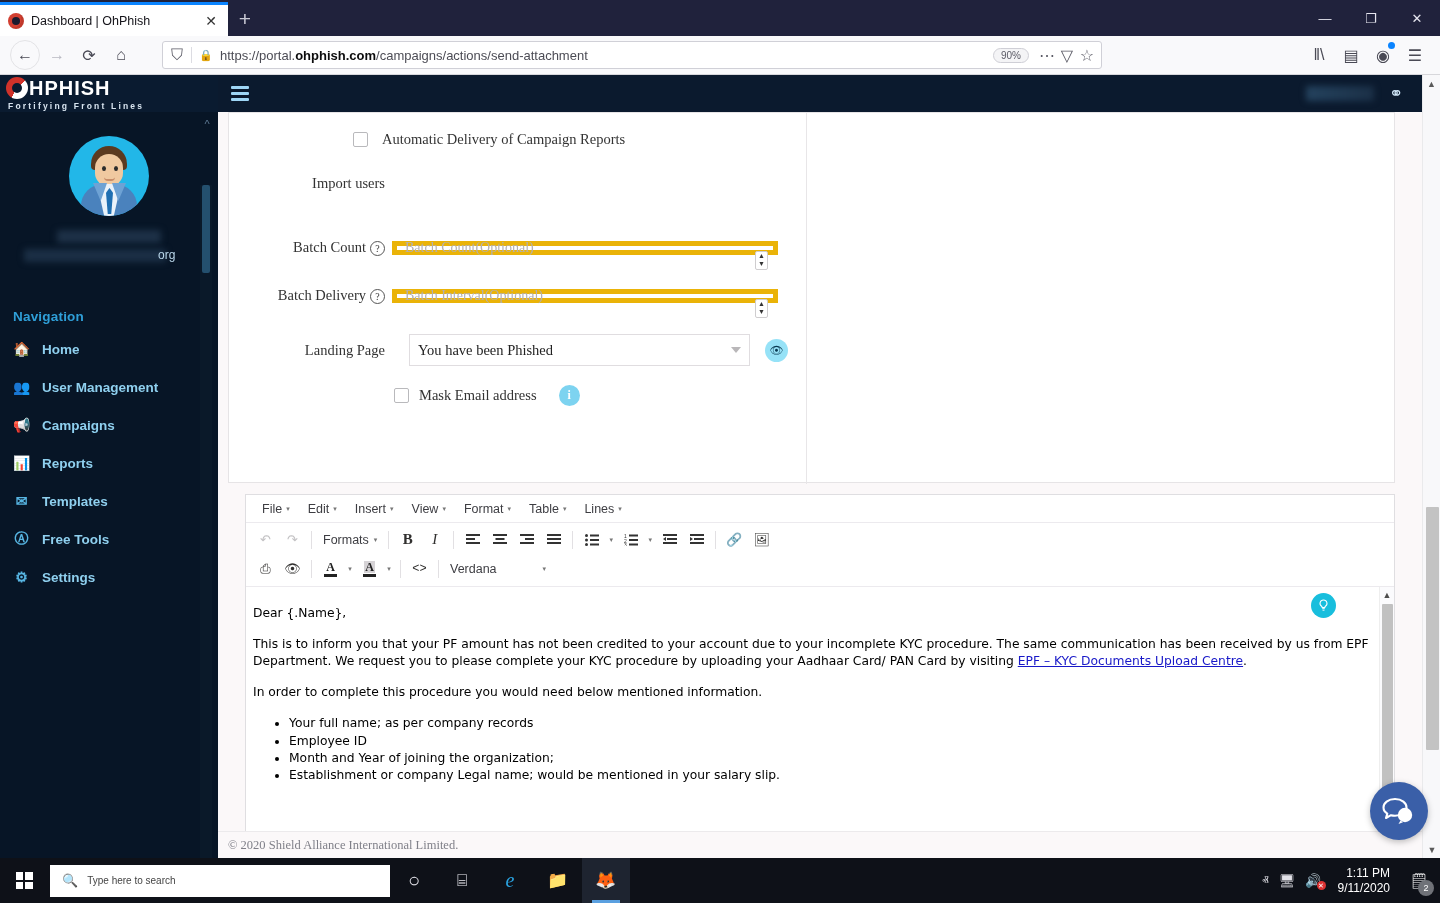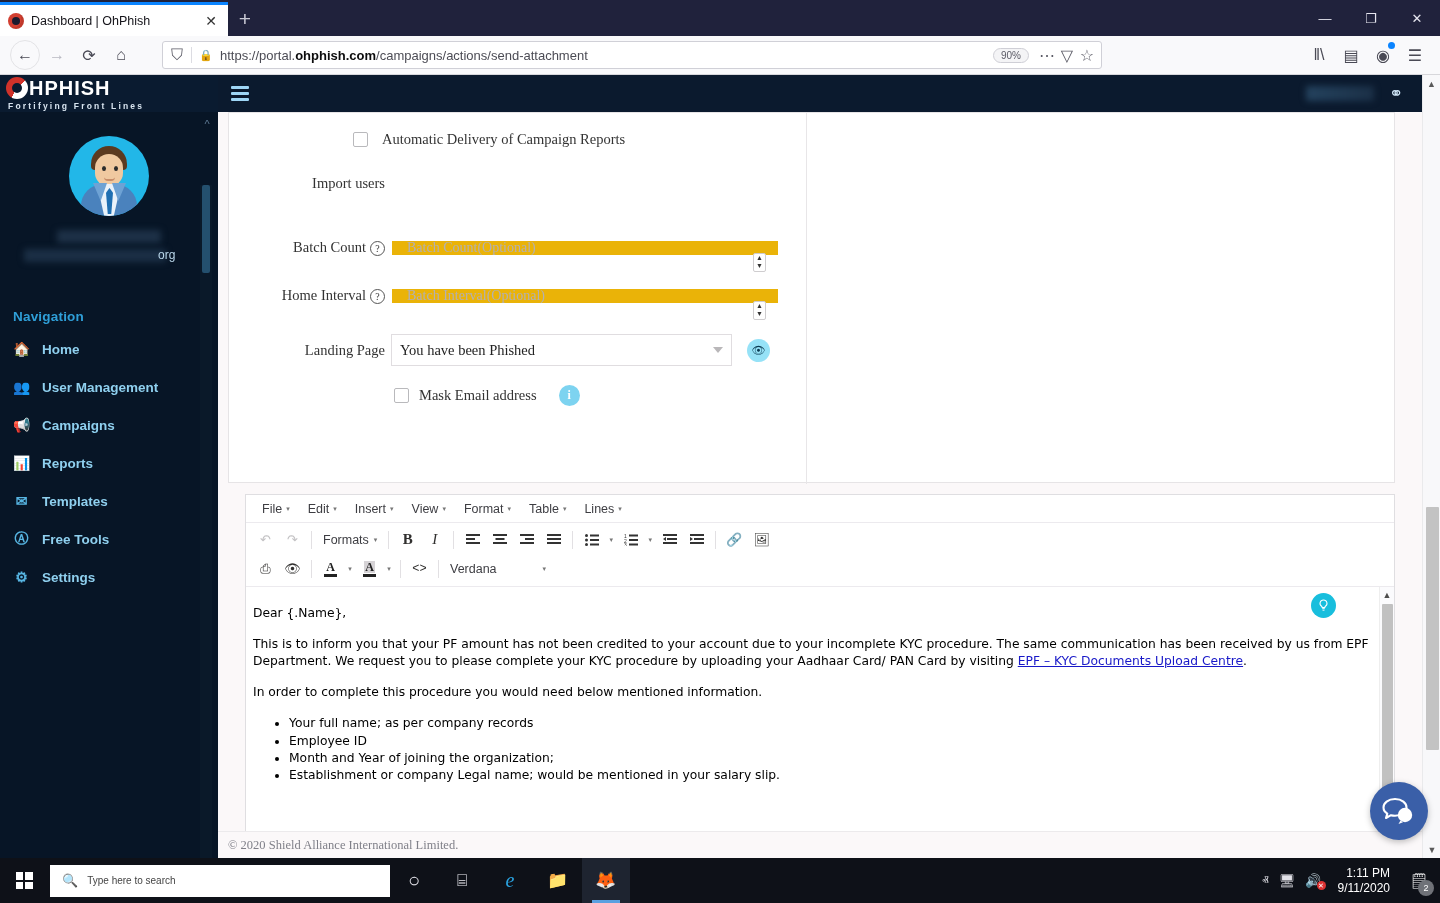--- a/index.html
+++ b/index.html
@@ -223,21 +223,21 @@
     width: 15px; height: 15px; border: 1px solid #b9b9bc; background: #fff;
     border-radius: 2px; flex: 0 0 15px;
   }
   .qmark {
     display: inline-flex; width: 15px; height: 15px; border: 1px solid #555;
     border-radius: 50%; align-items: center; justify-content: center;
     font-size: 10px; font-family: "Liberation Serif", serif; color: #333;
     margin-left: 4px; vertical-align: middle;
   }
   .inp {
-    height: 14px; border: 7px solid #eab308; background: #fff;
+    height: 14px; border: 5px solid #eab308; background: #fff;
     display: flex; align-items: center; padding: 0 8px;
     font-family: "Liberation Serif", serif; font-size: 14px; color: #b3b0b3;
   }
   .spinner {
     position: absolute; right: 5px; top: 5px; width: 13px; height: 19px;
     display: flex; flex-direction: column; justify-content: center;
     border: 1px solid #cfcdcf; background: #fff; border-radius: 2px;
   }
   .spinner i { font-size: 7px; line-height: 8px; text-align: center; color: #333; }
   .select-source {
@@ -572,34 +572,34 @@
           <span>Batch Count(Optional)</span>
           <span class="spinner">
             <i>▲</i>
             <i>▼</i>
           </span>
         </span>
       </div>
 
       <div class="frow" style="left:0px; top:174px;">
         <span class="flabel" style="width:156px;">
-          <span>Home Interval</span><span class="qmark">?</span>
+          <span>Batch Delivery</span><span class="qmark">?</span>
         </span>
         <span class="inp" style="width:386px; margin-left:7px; position:relative;">
           <span>Batch Interval(Optional)</span>
           <span class="spinner">
             <i>▲</i>
             <i>▼</i>
           </span>
         </span>
       </div>
 
       <div class="frow" style="left:0px; top:221px;">
         <span class="flabel" style="width:156px;">Landing Page</span>
-        <span class="landing" style="width:341px; margin-left:6px;">
+        <span class="landing" style="width:341px; margin-left:24px;">
           <span>You have been Phished</span>
           <span class="caret"></span>
         </span>
         <span class="eyebtn" style="margin-left:15px;">👁</span>
       </div>
 
       <div class="frow" style="left:165px; top:272px;">
         <span class="chk"></span>
         <span class="flabel" style="margin-left:10px;">Mask Email address</span>
         <span class="infobtn" style="margin-left:22px;">i</span>

